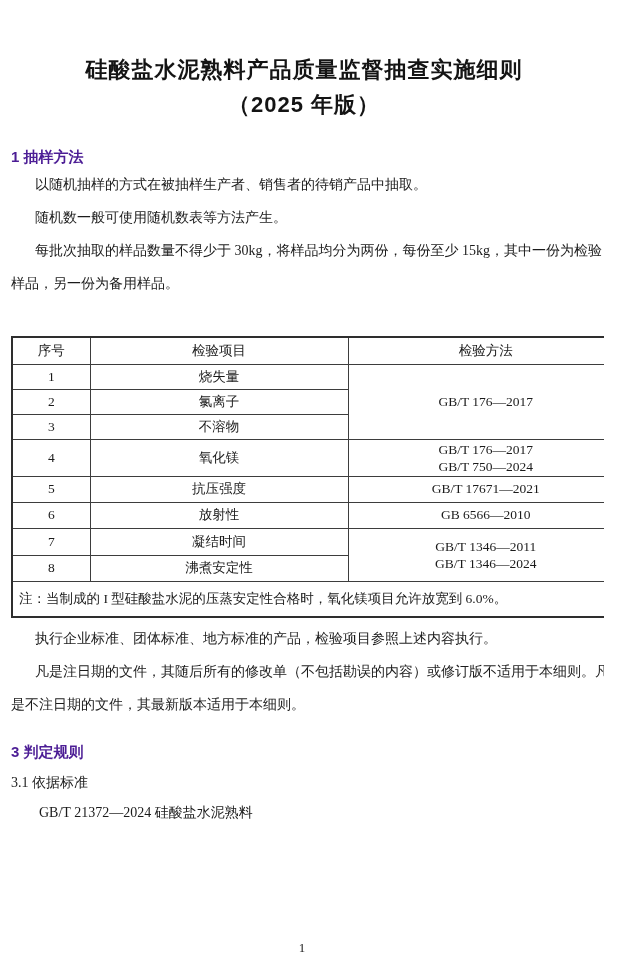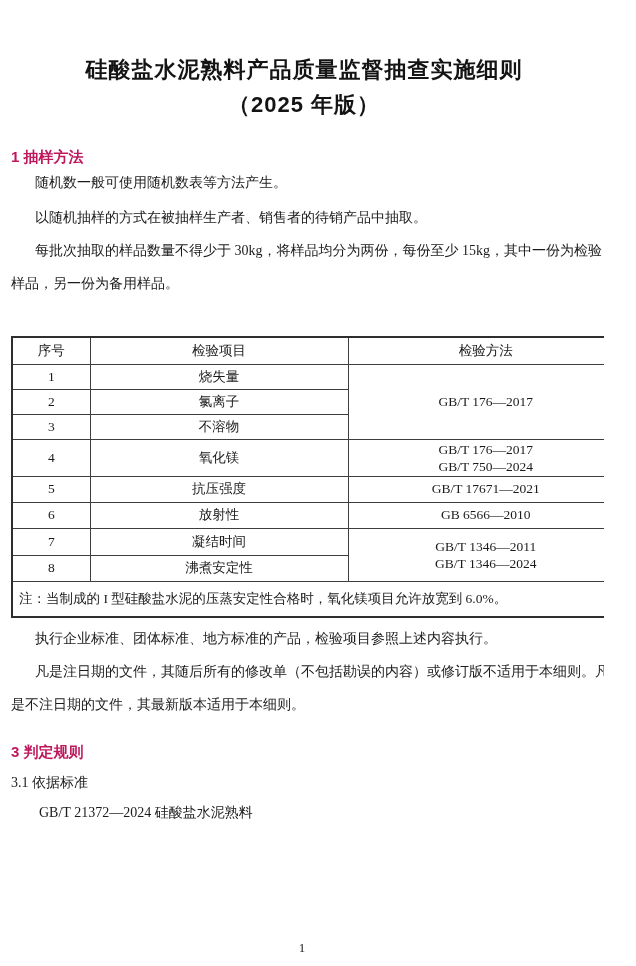--- a/index.html
+++ b/index.html
@@ -21,21 +21,21 @@
     line-height: 35px;
     letter-spacing: 1px;
     text-align: center;
     color: #141414;
   }
   .sec-heading {
     font-family: "Liberation Sans", "DejaVu Sans", sans-serif;
     font-weight: bold;
     font-size: 15px;
     line-height: 18px;
-    color: #be185d;
+    color: #4c1d95;
   }
   .mh1 { margin-top: 26px; }
   .mh2 { margin-top: 24px; }
   .mh3 { margin-top: 22px; }
   .ln {
     font-size: 14px;
     line-height: 33px;
     white-space: nowrap;
   }
   .first-ln { margin-top: 2px; }
@@ -92,22 +92,22 @@
 
 <div class="page">
 
   <div class="doc-title">
     <div>硅酸盐水泥熟料产品质量监督抽查实施细则</div>
     <div>（2025 年版）</div>
   </div>
 
   <div class="sec-heading mh1">1 抽样方法</div>
 
+  <div class="ln ind first-ln">以随机抽样的方式在被抽样生产者、销售者的待销产品中抽取。</div>
   <div class="ln ind">随机数一般可使用随机数表等方法产生。</div>
-  <div class="ln ind first-ln">以随机抽样的方式在被抽样生产者、销售者的待销产品中抽取。</div>
   <div class="ln ind">每批次抽取的样品数量不得少于 30kg，将样品均分为两份，每份至少 15kg，其中一份为检验</div>
   <div class="ln">样品，另一份为备用样品。</div>
 
 
   <table class="basis">
     <colgroup>
       <col style="width:78px">
       <col style="width:258px">
       <col>
     </colgroup>

